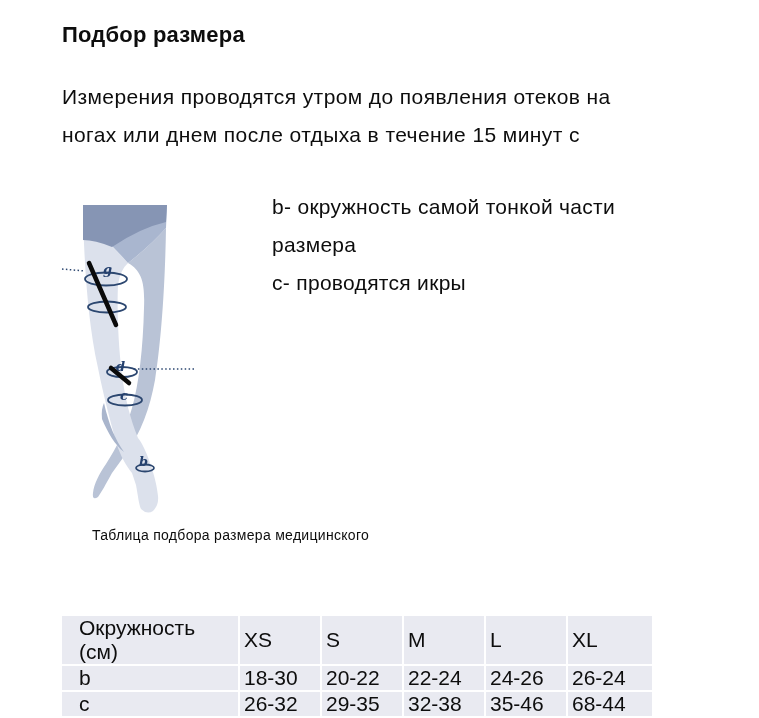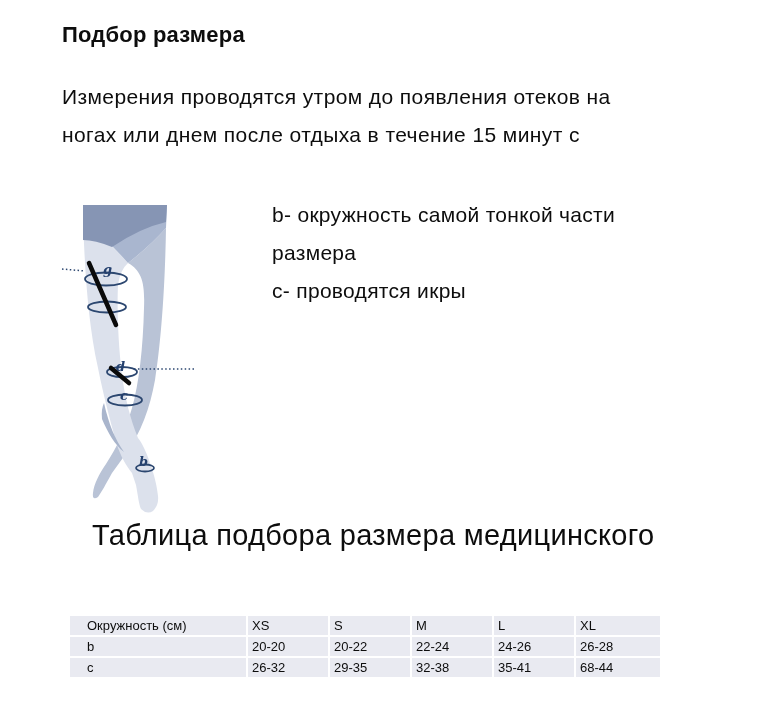--- a/index.html
+++ b/index.html
@@ -11,30 +11,30 @@
   .title{
     position:absolute;left:62px;top:22px;margin:0;
     font-size:22px;font-weight:700;letter-spacing:.2px;color:#0d0d0d;
   }
   .intro{
     position:absolute;left:62px;top:78px;
     font-size:21px;line-height:38px;letter-spacing:.4px;white-space:nowrap;color:#0d0d0d;
   }
   .figure{position:absolute;left:55px;top:193px;width:200px;height:330px;}
   .mdesc{
-    position:absolute;left:272px;top:196px;
+    position:absolute;left:272px;top:188px;
     font-size:21px;line-height:38px;letter-spacing:.3px;white-space:nowrap;color:#0d0d0d;
   }
   .ttitle{
     position:absolute;left:92px;top:517px;
-    font-size:29px;line-height:36px;letter-spacing:.3px;white-space:nowrap;color:#0d0d0d;
+    font-size:14px;line-height:36px;letter-spacing:.3px;white-space:nowrap;color:#0d0d0d;
   }
   table.size{
-    position:absolute;left:68px;top:614px;border-collapse:collapse;
-    font-size:13px;color:#0d0d0d;table-layout:fixed;
+    position:absolute;left:60px;top:614px;border-collapse:collapse;
+    font-size:21px;color:#0d0d0d;table-layout:fixed;
   }
   table.size th, table.size td{
     background:#e9eaf1;border:2.5px solid #ffffff;
     font-weight:400;text-align:left;height:19px;padding:0 4px;overflow:hidden;
   }
   table.size th.c0, table.size td.c0{padding-left:17px;}
   .w0{width:178px;} .w1{width:82px;} .w2{width:82px;} .w3{width:82px;} .w4{width:82px;} .w5{width:86px;}
   .ring{fill:none;stroke:#2c4770;stroke-width:1.8px;}
   .ringlabel{font-family:"DejaVu Serif", serif;font-style:italic;font-weight:700;font-size:13px;fill:#24406e;}
   .dotted{stroke:#2c4770;stroke-width:1.5px;stroke-dasharray:1.5 2.4;fill:none;}
@@ -132,30 +132,30 @@
         <th>XS</th>
         <th>S</th>
         <th>M</th>
         <th>L</th>
         <th>XL</th>
       </tr>
     </thead>
     <tbody>
       <tr>
         <td class="c0">b</td>
-        <td>20-20</td>
+        <td>18-30</td>
         <td>20-22</td>
         <td>22-24</td>
         <td>24-26</td>
-        <td>26-28</td>
+        <td>26-24</td>
       </tr>
       <tr>
         <td class="c0">c</td>
         <td>26-32</td>
         <td>29-35</td>
         <td>32-38</td>
-        <td>35-41</td>
+        <td>35-46</td>
         <td>68-44</td>
       </tr>
     </tbody>
   </table>
 
 </div>
 
 </body></html>

